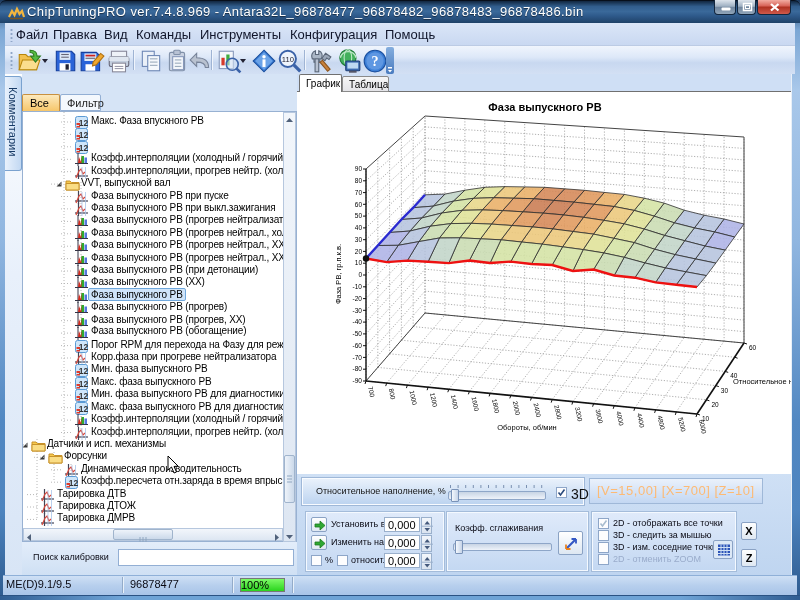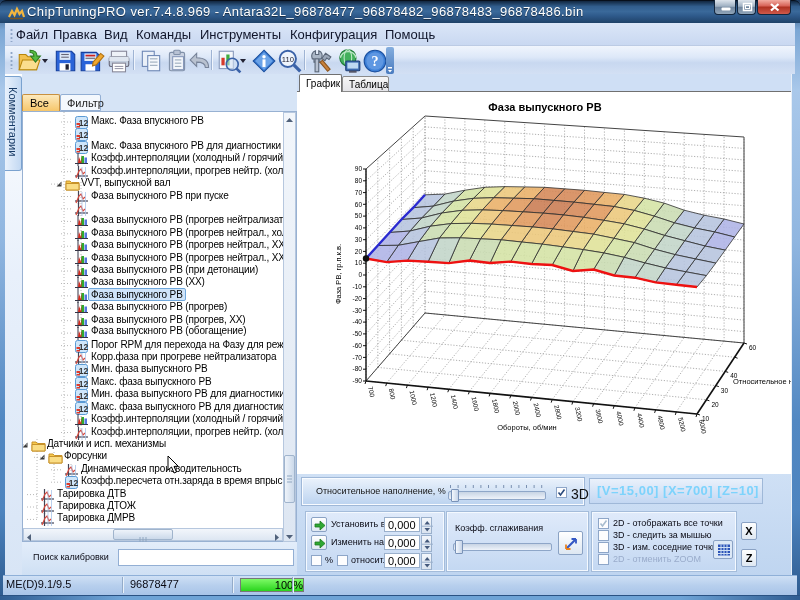--- a/index.html
+++ b/index.html
@@ -198,21 +198,20 @@
         <rect x="1.5" y="7" width="3.5" height="2" fill="#e03a2a"></rect>
         <rect x="1.5" y="10" width="3.5" height="1.5" fill="#e03a2a"></rect>
         <text x="8.5" y="10" font-size="8.5" font-weight="bold" fill="#333" text-anchor="middle" font-family="Liberation Sans">12</text>
       </svg>
       <svg style="position:absolute;left:52px;top:28.84px" width="13" height="13">
         <rect x="0.5" y="0.5" width="12" height="12" rx="2" fill="#cfe6fa" stroke="#5b9bd5"></rect>
         <rect x="1.5" y="7" width="3.5" height="2" fill="#e03a2a"></rect>
         <rect x="1.5" y="10" width="3.5" height="1.5" fill="#e03a2a"></rect>
         <text x="8.5" y="10" font-size="8.5" font-weight="bold" fill="#333" text-anchor="middle" font-family="Liberation Sans">12</text>
       </svg>
-      <div class="ti" style="left:68px;top:27.84px">Макс. Фаза впускного РВ для диагностики</div>
       <svg style="position:absolute;left:52px;top:41.26px" width="13" height="13">
         <line x1="3" y1="0" x2="3" y2="13" stroke="#334" stroke-width="1"></line>
         <line x1="0" y1="10.5" x2="13" y2="10.5" stroke="#334" stroke-width="1"></line>
         <path d="M3,10 L4,4 L6,9 L6,2 L8,10 Z" fill="#d42a1e"></path>
         <rect x="6.5" y="3" width="2.5" height="7" fill="#2faa2f"></rect>
         <rect x="9.5" y="4.5" width="2.5" height="5.5" fill="#5577dd"></rect>
       </svg>
       <div class="ti" style="left:68px;top:40.26px">Коэфф.интерполяции (холодный / горячий )</div>
       <svg style="position:absolute;left:52px;top:53.68px" width="13" height="13">
         <line x1="3.5" y1="0" x2="3.5" y2="13" stroke="#445" stroke-width="1.2"></line>
@@ -238,20 +237,21 @@
         <line x1="10.5" y1="1" x2="10.5" y2="13" stroke="#aac4e8" stroke-width="0.8"></line>
       </svg>
       <div class="ti" style="left:68px;top:77.52px">Фаза выпускного РВ при пуске</div>
       <svg style="position:absolute;left:52px;top:90.94px" width="13" height="13">
         <line x1="3.5" y1="0" x2="3.5" y2="13" stroke="#445" stroke-width="1.2"></line>
         <line x1="0" y1="10" x2="13" y2="10" stroke="#445" stroke-width="1.2"></line>
         <path d="M1,12 L4,5 L6,3 L8,8 L10,6" fill="none" stroke="#d9483c" stroke-width="1.2"></path>
         <line x1="7" y1="1" x2="7" y2="13" stroke="#aac4e8" stroke-width="0.8"></line>
         <line x1="10.5" y1="1" x2="10.5" y2="13" stroke="#aac4e8" stroke-width="0.8"></line>
       </svg>
+      <div class="ti" style="left:68px;top:89.94px">Фаза выпускного РВ при выкл.зажигания</div>
       <svg style="position:absolute;left:52px;top:103.36px" width="13" height="13">
         <line x1="3" y1="0" x2="3" y2="13" stroke="#334" stroke-width="1"></line>
         <line x1="0" y1="10.5" x2="13" y2="10.5" stroke="#334" stroke-width="1"></line>
         <path d="M3,10 L4,4 L6,9 L6,2 L8,10 Z" fill="#d42a1e"></path>
         <rect x="6.5" y="3" width="2.5" height="7" fill="#2faa2f"></rect>
         <rect x="9.5" y="4.5" width="2.5" height="5.5" fill="#5577dd"></rect>
       </svg>
       <div class="ti" style="left:68px;top:102.36px">Фаза выпускного РВ (прогрев нейтрализатора)</div>
       <svg style="position:absolute;left:52px;top:115.78px" width="13" height="13">
         <line x1="3" y1="0" x2="3" y2="13" stroke="#334" stroke-width="1"></line>
@@ -803,21 +803,21 @@
     </svg>
     <div style="position:absolute;left:448px;top:491px;width:98px;height:9px;background:linear-gradient(180deg,#c8d4e4,#eef3fa);border:1px solid #8ea6c8;border-radius:2px"></div>
     <div style="position:absolute;left:451px;top:489px;width:8px;height:13px;background:linear-gradient(90deg,#f4f8fd,#c6d4e8);border:1px solid #7a93b8;border-radius:1px"></div>
     <div style="position:absolute;left:556px;top:487px;width:11px;height:11px;background:#fdfdfe;border:1px solid #8ea6c8">
       <svg width="9" height="9" style="display:block;margin:0">
         <path d="M1.5,4.5 L3.5,7 L7.5,1.5" fill="none" stroke="#2a4a7c" stroke-width="1.6"></path>
       </svg>
     </div>
     <div style="position:absolute;left:571px;top:486px;font-size:14px;color:#111">3D</div>
     <div style="position:absolute;left:589px;top:478px;width:174px;height:26px;background:linear-gradient(180deg,#eaf1fb,#c3d7f2);border:1px solid #9fb8d8"></div>
-    <div style="position:absolute;left:597px;top:483px;font-size:13px;font-weight:bold;color:#7dd3fc;letter-spacing:0.5px">[V=15,00] [X=700] [Z=10]</div>
+    <div style="position:absolute;left:597px;top:483px;font-size:13px;font-weight:normal;color:#fdba74;letter-spacing:0.5px">[V=15,00] [X=700] [Z=10]</div>
     <div class="grp" style="left:306px;top:512px;width:138px;height:59px"></div>
     <div style="position:absolute;left:311px;top:517px;width:16px;height:15px;background:linear-gradient(180deg,#ffffff,#dfe8f2);border:1px solid #8aa2c4;border-radius:2px"><svg width="16" height="15">
         <path d="M3,6 L8,6 L8,3 L13,7.5 L8,12 L8,9 L3,9 Z" fill="#2fa832" stroke="#1c7a1e" stroke-width="0.8"></path>
       </svg></div>
     <div class="lbl" style="left:331px;top:519px">Установить в</div>
     <div style="position:absolute;left:384px;top:517px;width:36px;height:15px;background:#fff;border:1px solid #9ab0cc;font-size:11px;padding:0 0 0 3px;line-height:15px">0,000</div>
     <div style="position:absolute;left:421px;top:517px;width:11px;height:17px;background:linear-gradient(180deg,#f2f6fb,#dbe4f0);border:1px solid #9ab0cc"><svg width="11" height="17">
         <path d="M2.5,6.5 L8,6.5 L5.2,3 Z" fill="#44597c"></path>
         <path d="M2.5,10 L8,10 L5.2,13.5 Z" fill="#44597c"></path>
         <line x1="0" y1="8.2" x2="11" y2="8.2" stroke="#9ab0cc"></line>
@@ -873,16 +873,16 @@
           <line x1="13" y1="3.5" x2="13" y2="14.5"></line>
         </g>
       </svg></div>
     <div style="position:absolute;left:598px;top:554px;width:11px;height:11px;background:#fdfdfe;border:1px solid #8ea6c8"></div>
     <div class="lbl" style="left:613px;top:554px;color:#9aaccb">2D - отменить ZOOM</div>
     <div class="xzbtn" style="left:741px;top:522px">X</div>
     <div class="xzbtn" style="left:741px;top:549px">Z</div>
 <div class="statusbar"></div>
 <div class="lbl" style="left:6px;top:578px;font-size:11px">ME(D)9.1/9.5</div>
 <div class="lbl" style="left:130px;top:578px;font-size:11px">96878477</div>
-<div style="position:absolute;left:240px;top:578px;width:64px;height:14px;background:linear-gradient(180deg,#7dfa66,#2ad41e);border:1px solid #777;font-size:11px;text-align:right">100%</div>
+<div style="position:absolute;left:240px;top:578px;width:45px;height:14px;background:linear-gradient(180deg,#7dfa66,#2ad41e);border:1px solid #777;font-size:11px;text-align:left">100%</div>
 <div style="position:absolute;left:122px;top:577px;width:1px;height:16px;background:#93abc9;box-shadow:1px 0 0 #e8f1fa"></div>
 <div style="position:absolute;left:232px;top:577px;width:1px;height:16px;background:#93abc9;box-shadow:1px 0 0 #e8f1fa"></div>
 <div style="position:absolute;left:292px;top:577px;width:1px;height:16px;background:#93abc9;box-shadow:1px 0 0 #e8f1fa"></div>
 </div>
 </body></html>

